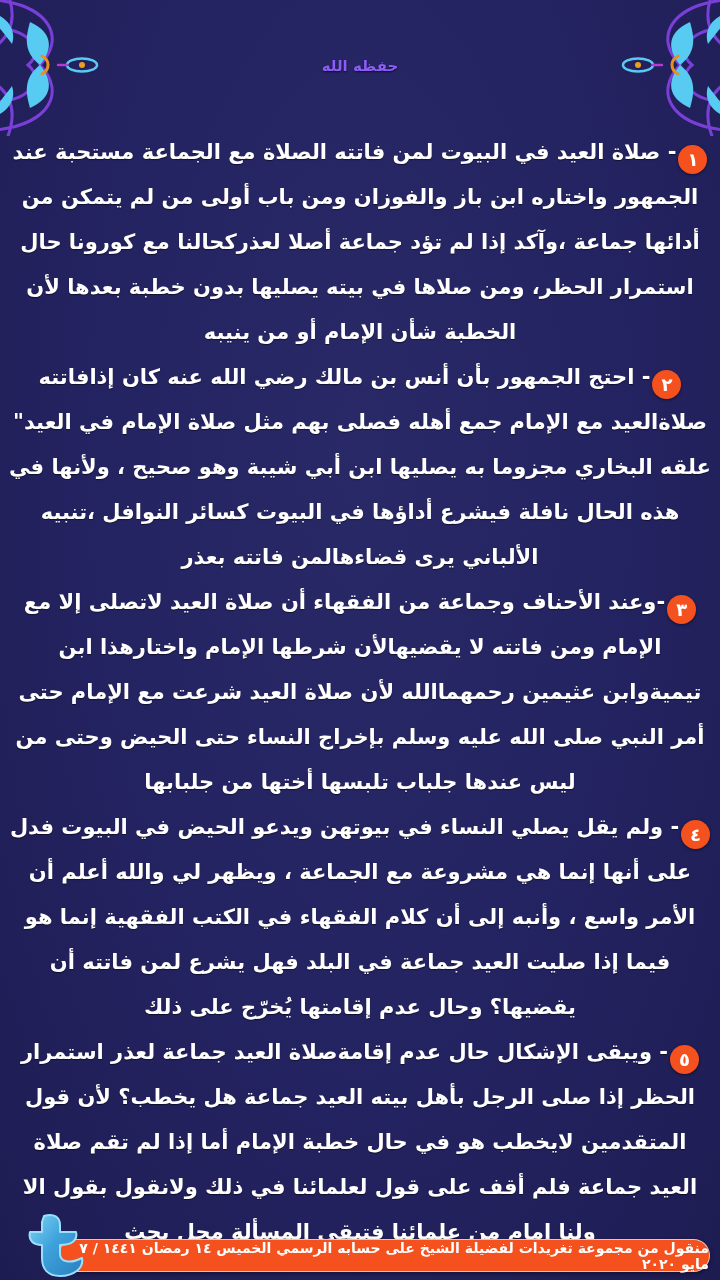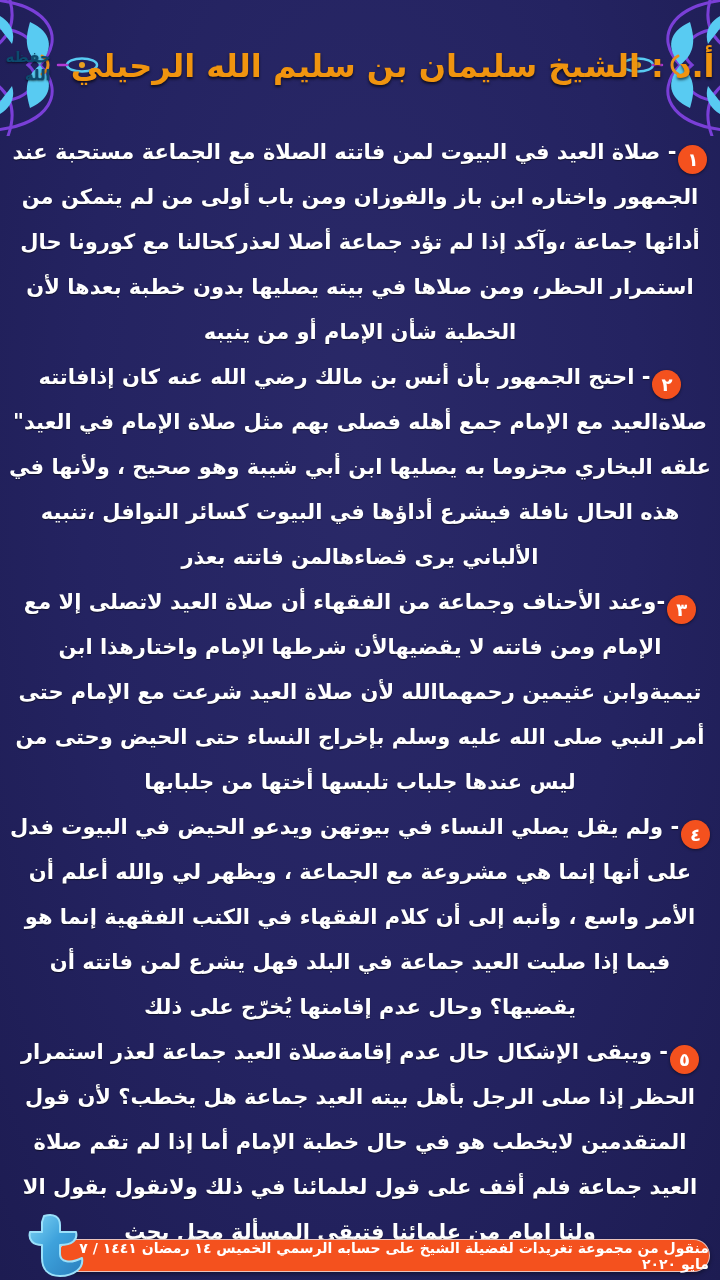--- a/index.html
+++ b/index.html
@@ -14,21 +14,21 @@
   .ornament.right{right:-4px;}
   .ornament.left{left:-4px;transform:scaleX(-1);}
   .title-row{
     position:absolute;top:26px;left:104px;right:104px;height:80px;
     direction:rtl;display:flex;align-items:center;justify-content:center;gap:20px;
   }
   .title{
     color:#f0940f;font-size:32px;font-weight:bold;letter-spacing:-1px;
     text-shadow:0 2px 3px rgba(0,0,0,.65);white-space:nowrap;
   }
-  .honorific{color:#0c4a6e;font-size:15px;font-weight:bold;text-shadow:0 1px 2px rgba(0,0,0,.6);}
+  .honorific{color:#8b5cf6;font-size:15px;font-weight:bold;text-shadow:0 1px 2px rgba(0,0,0,.6);}
   
   .content{
     direction:rtl;text-align:center;color:#ffffff;font-weight:bold;
     font-size:21px;line-height:45px;padding:2px 8px 0;
     text-shadow:0 1px 1px rgba(0,0,0,.55);
   }
   .para{margin:0;}
   .bullet{
     display:inline-flex;width:29px;height:29px;border-radius:50%;
     background:#f4511e;color:#ffffff;align-items:center;justify-content:center;
@@ -85,21 +85,20 @@
     </g>
     <g>
       <path d="M66,62 C58,66 58,76 66,80" fill="none" stroke="#e8921e" stroke-width="3" stroke-linecap="round"></path>
       <ellipse cx="26" cy="71" rx="15" ry="6.5" fill="none" stroke="#58cbf2" stroke-width="2.5"></ellipse>
       <circle cx="26" cy="71" r="3" fill="#e8a020"></circle>
       <path d="M41,71 L50,71" stroke="#b23ad6" stroke-width="2.5" stroke-linecap="round"></path>
     </g>
   </svg>
 
   <div class="title-row">
-    <span class="title">أ.د : الشيخ سليمان بن سليم الله الرحيلي</span>
     <span class="honorific">حفظه الله</span>
   </div>
 </div>
 
 <div class="content">
   <p class="para"><span class="bullet">
         <span>١</span>
       </span><span>- صلاة العيد في البيوت لمن فاتته الصلاة مع الجماعة مستحبة عند الجمهور واختاره ابن باز والفوزان ومن باب أولى من لم يتمكن من أدائها جماعة ،وآكد إذا لم تؤد جماعة أصلا لعذركحالنا مع كورونا حال استمرار الحظر، ومن صلاها في بيته يصليها بدون خطبة بعدها لأن الخطبة شأن الإمام أو من ينيبه</span></p>
 
   <p class="para"><span class="bullet">

